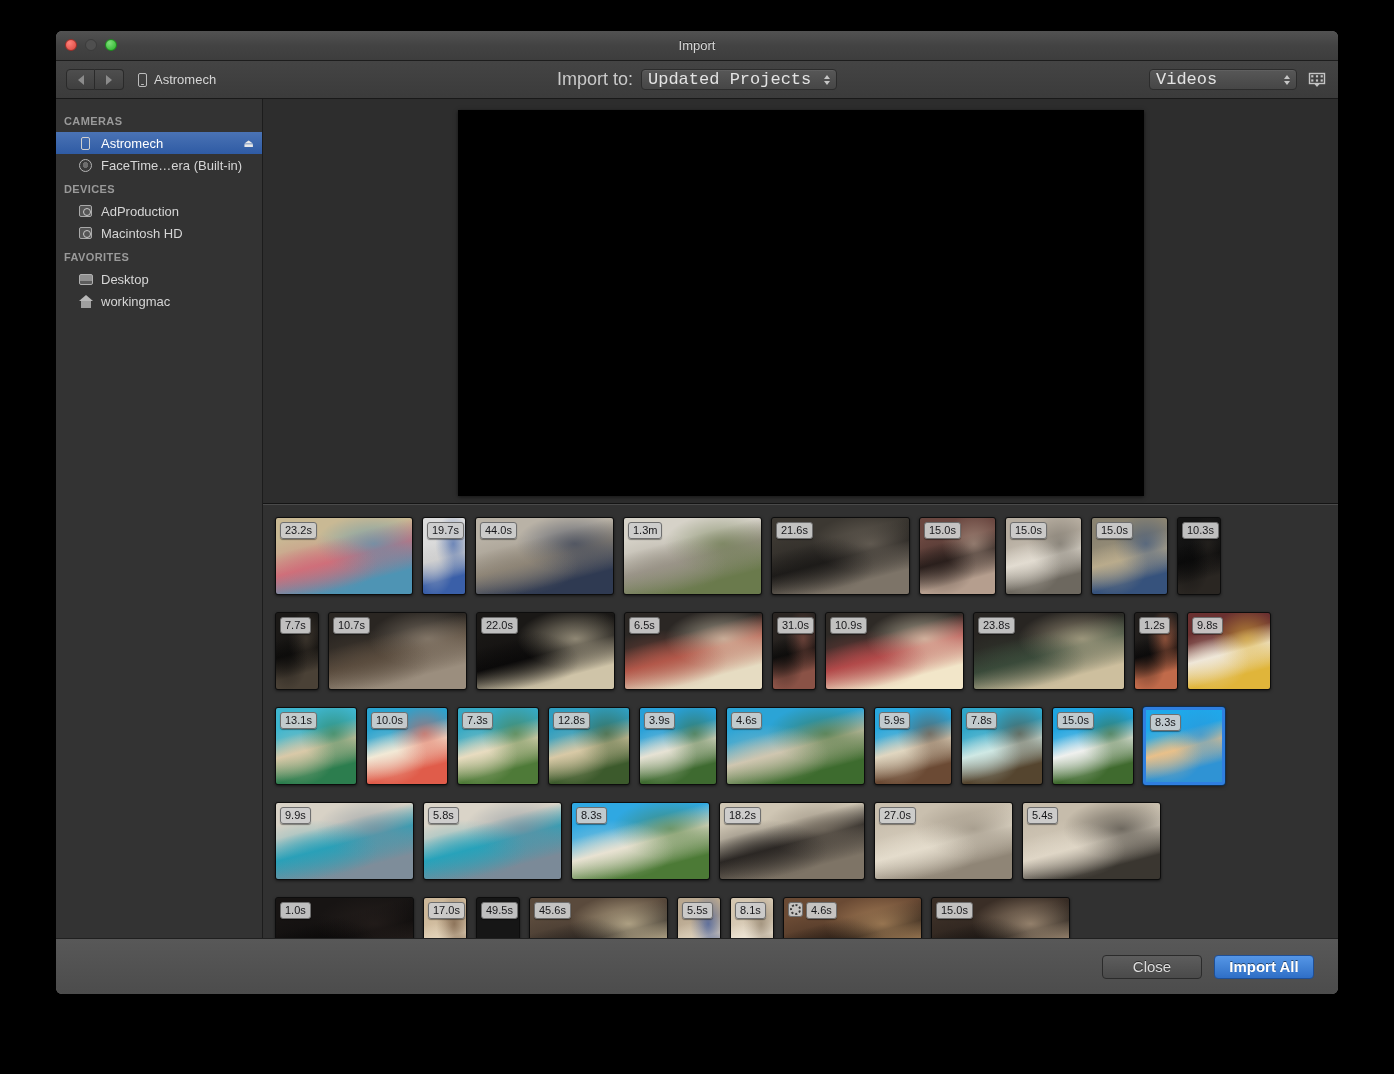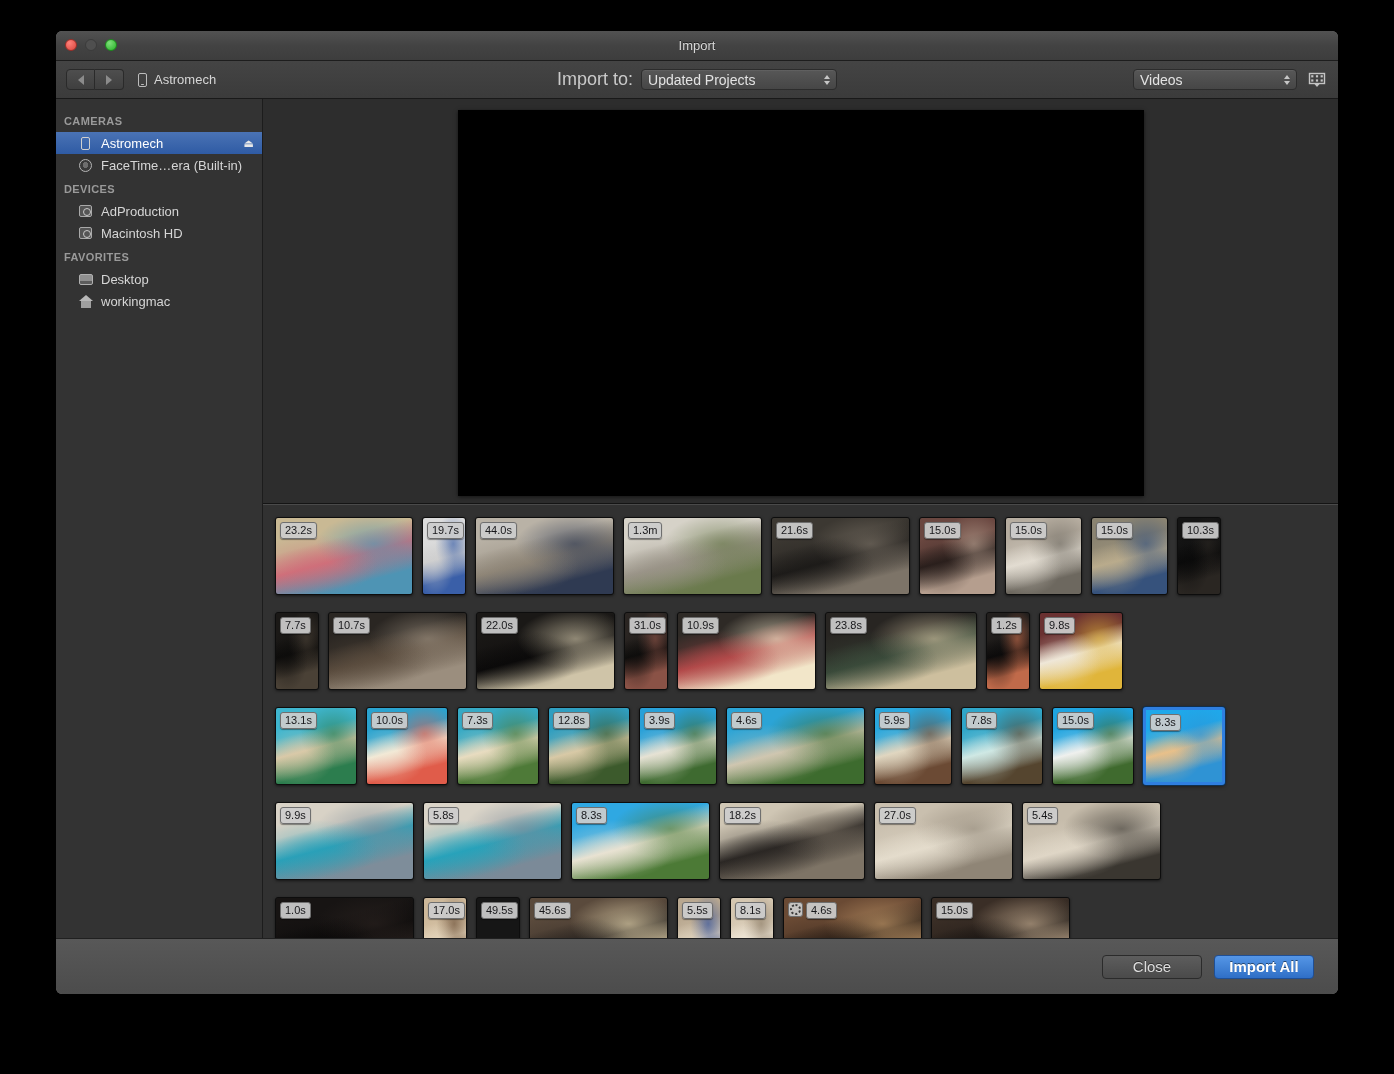--- a/index.html
+++ b/index.html
@@ -80,38 +80,39 @@
   #import-to-wrap {
     position: absolute; left: 50%; transform: translateX(-50%);
     display: flex; align-items: center; gap: 8px;
   }
   #import-to-label { color: #cacaca; font-size: 18px; }
 
   .popup {
     height: 21px;
     background: linear-gradient(to bottom, #575757, #464646);
     border: 1px solid #2c2c2c; border-radius: 4px;
-    color: #e3e3e3; font-size: 14px;
+    color: #e3e3e3; font-size: 17px;
     display: flex; align-items: center;
     padding: 0 6px;
     position: relative;
     box-shadow: 0 1px 0 rgba(255,255,255,.06) inset;
+    font-family: Liberation Mono, monospace;
   }
   .popup .caret {
     position: absolute; right: 6px; top: 0; bottom: 0;
     display: flex; flex-direction: column; justify-content: center; gap: 2px;
   }
   .caret i { display: block; width: 0; height: 0; border-left: 3.5px solid transparent; border-right: 3.5px solid transparent; }
   .caret i.up   { border-bottom: 4px solid #c6c6c6; }
   .caret i.down { border-top: 4px solid #c6c6c6; }
 
   #import-to-popup { width: 196px; padding-right: 20px; }
 
   #right-tools { margin-left: auto; display: flex; align-items: center; gap: 9px; }
-  #view-popup { width: 164px; padding-right: 20px; }
+  #view-popup { width: 148px; padding-right: 20px; }
   #filmstrip-btn {
     width: 22px; height: 22px;
     display: flex; align-items: center; justify-content: center;
   }
 
   
   #body { flex: 1 1 auto; display: flex; min-height: 0; }
 
   
   #sidebar {
@@ -458,20 +459,26 @@
                 <div style="position: absolute; inset: 0px; background: radial-gradient(at 28% 62%, rgba(90, 76, 62, 0.533) 0%, transparent 46%), radial-gradient(at 72% 34%, rgba(155, 142, 126, 0.667) 0%, transparent 42%);"></div>
               </div>
               <div class="badge">10.7s</div>
             </div>
             <div class="thumb" style="width: 139px;">
               <div class="art" style="background: linear-gradient(165deg, rgb(26, 24, 22) 0%, rgb(26, 24, 22) 32%, rgb(11, 10, 10) 52%, rgb(207, 196, 168) 78%, rgb(207, 196, 168) 100%);">
                 <div style="position: absolute; inset: 0px; background: radial-gradient(at 28% 62%, rgba(11, 10, 10, 0.533) 0%, transparent 46%), radial-gradient(at 72% 34%, rgba(207, 196, 168, 0.667) 0%, transparent 42%);"></div>
               </div>
               <div class="badge">22.0s</div>
             </div>
+            <div class="thumb" style="width: 139px;">
+              <div class="art" style="background: linear-gradient(165deg, rgb(43, 39, 36) 0%, rgb(43, 39, 36) 32%, rgb(178, 88, 74) 52%, rgb(230, 220, 194) 78%, rgb(230, 220, 194) 100%);">
+                <div style="position: absolute; inset: 0px; background: radial-gradient(at 28% 62%, rgba(178, 88, 74, 0.533) 0%, transparent 46%), radial-gradient(at 72% 34%, rgba(230, 220, 194, 0.667) 0%, transparent 42%);"></div>
+              </div>
+              <div class="badge">6.5s</div>
+            </div>
             <div class="thumb" style="width: 44px;">
               <div class="art" style="background: linear-gradient(165deg, rgb(42, 37, 34) 0%, rgb(42, 37, 34) 32%, rgb(14, 13, 12) 52%, rgb(138, 82, 70) 78%, rgb(138, 82, 70) 100%);">
                 <div style="position: absolute; inset: 0px; background: radial-gradient(at 28% 62%, rgba(14, 13, 12, 0.533) 0%, transparent 46%), radial-gradient(at 72% 34%, rgba(138, 82, 70, 0.667) 0%, transparent 42%);"></div>
               </div>
               <div class="badge">31.0s</div>
             </div>
             <div class="thumb" style="width: 139px;">
               <div class="art" style="background: linear-gradient(165deg, rgb(46, 42, 38) 0%, rgb(46, 42, 38) 32%, rgb(178, 74, 74) 52%, rgb(242, 230, 201) 78%, rgb(242, 230, 201) 100%);">
                 <div style="position: absolute; inset: 0px; background: radial-gradient(at 28% 62%, rgba(178, 74, 74, 0.533) 0%, transparent 46%), radial-gradient(at 72% 34%, rgba(242, 230, 201, 0.667) 0%, transparent 42%);"></div>
               </div>

